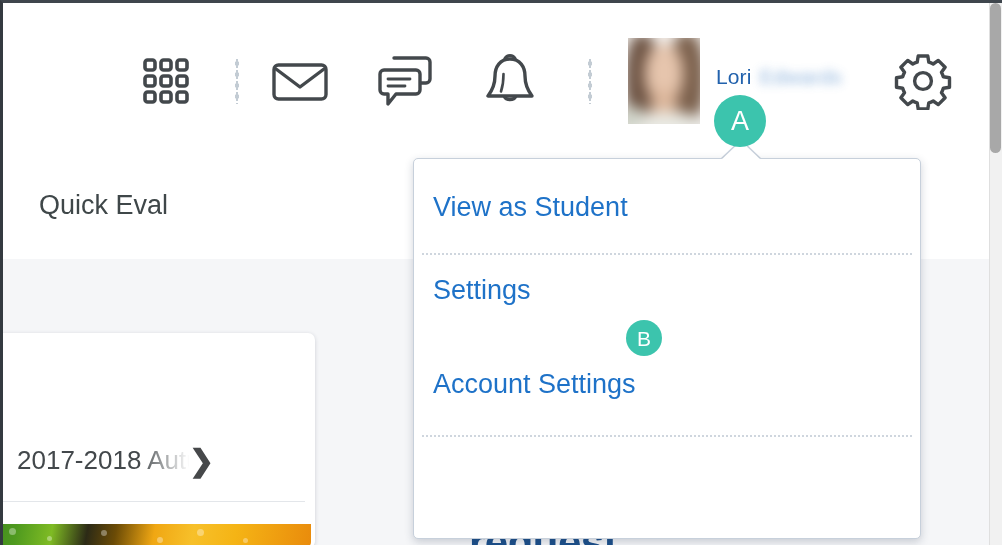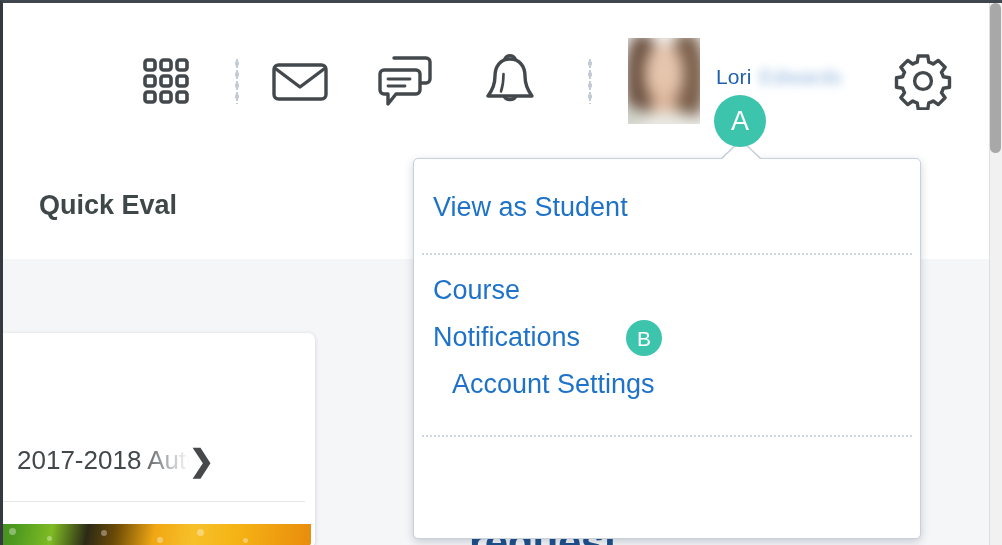--- a/index.html
+++ b/index.html
@@ -135,21 +135,20 @@
     background: #ffffff;
     border-bottom: 1px solid #dfe3e8;
   }
   .nav-item {
     position: absolute;
     top: 36px;
     font-size: 27px;
     color: #3f4749;
     white-space: nowrap;
     cursor: pointer;
-    font-weight: bold;
   }
   #nav-quick-eval { left: 36px; }
   #nav-course-eval { left: 216px; }
 
   
   .page-body {
     position: absolute;
     left: 0;
     top: 256px;
     width: 999px;
@@ -431,23 +430,22 @@
 
   <div class="bg-word">request</div>
 
   <div class="caret-outer"></div>
 
   <div class="dropdown">
     <div class="dd-item" style="top:33px;">View as Student</div>
 
     <div class="dd-sep" style="top:94px;"></div>
 
-    <div class="dd-item" style="top:116px;">Course</div>
-    <div class="dd-item" style="top:163px;">Notifications</div>
-    <div class="dd-item" style="top:210px;margin-left:19px;">Account Settings</div>
+    <div class="dd-item" style="top:116px;">Settings</div>
+    <div class="dd-item" style="top:210px;">Account Settings</div>
 
     <div class="dd-sep" style="top:276px;"></div>
 
   </div>
 
   <div class="caret-inner"></div>
 
   <div class="badge" id="badge-a">A</div>
   <div class="badge" id="badge-b">B</div>
 

